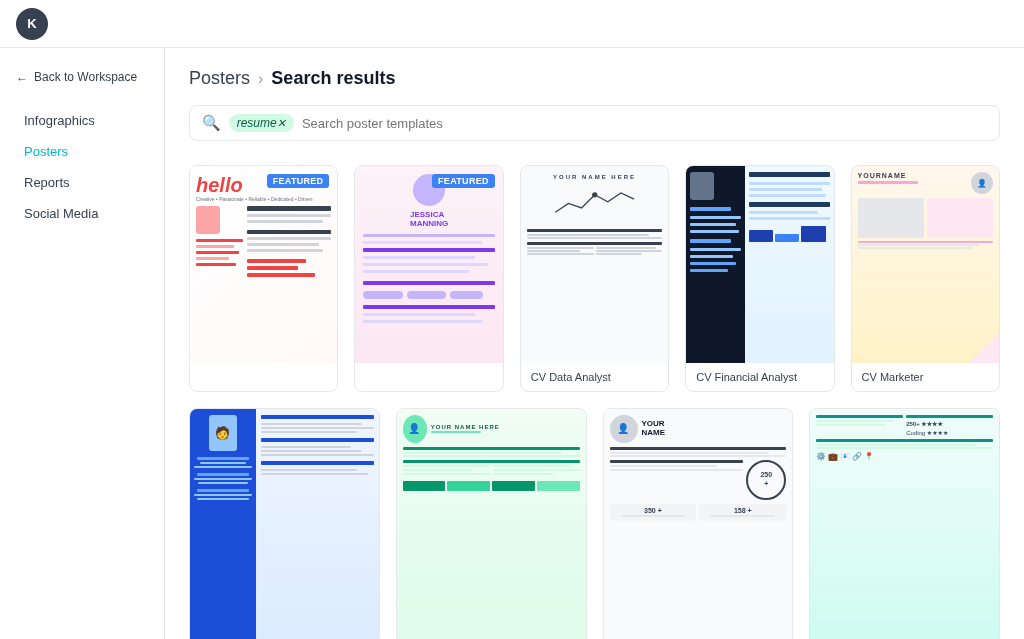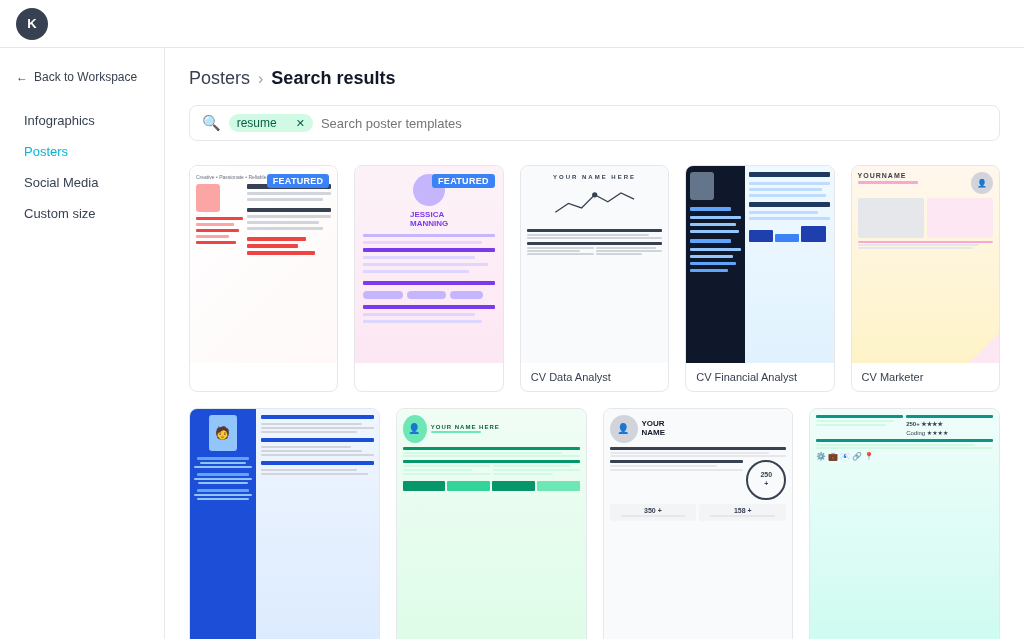--- a/index.html
+++ b/index.html
@@ -120,27 +120,28 @@
       border-radius: 8px;
       padding: 8px 12px;
       margin-bottom: 24px;
       gap: 8px;
       background: #fff;
     }
     .search-icon { color: #9ca3af; font-size: 15px; }
     .search-tag {
       display: flex;
       align-items: center;
-      gap: 19px;
+      gap: 0;
       background: #d1fae5;
       color: #065f46;
       border-radius: 12px;
       padding: 2px 8px;
       font-size: 12px;
       font-weight: 500;
+      font-style: italic;
     }
     .search-tag .close { cursor: pointer; font-size: 11px; color: #065f46; }
     .search-input {
       border: none;
       outline: none;
       font-size: 13px;
       color: #9ca3af;
       flex: 1;
       background: transparent;
     }
@@ -293,24 +294,24 @@
       <span class="arrow">←</span>
       <span>Back to Workspace</span>
     </div>
     <div class="sidebar-item">
       <span>Infographics</span>
     </div>
     <div class="sidebar-item active">
       <span>Posters</span>
     </div>
     <div class="sidebar-item">
+      <span>Reports</span>
+    </div>
+    <div class="sidebar-item">
       <span>Social Media</span>
-    </div>
-    <div class="sidebar-item">
-      <span>Custom size</span>
     </div>
   </aside>
 
   <main class="content">
 
     <div class="breadcrumb">
       <span class="breadcrumb-item">Posters</span>
       <span class="breadcrumb-sep">›</span>
       <span class="breadcrumb-item active">Search results</span>
     </div>
@@ -323,20 +324,21 @@
       </div>
       <input class="search-input" type="text" placeholder="Search poster templates" style="">
     </div>
 
     <div class="template-grid">
 
       <div class="template-card">
         <div class="template-thumbnail thumb-creative-cv-wrapper">
           <div class="featured-badge">FEATURED</div>
           <div class="cv1-inner">
+            <div class="cv1-hello">hello</div>
             <div class="cv1-subtext">Creative • Passionate • Reliable • Dedicated • Driven</div>
             <div class="cv1-content">
               <div class="cv1-left">
                 <div class="cv1-avatar"></div>
                 <div class="cv1-bar" style="background:#ef4444;width:100%;"></div>
                 <div class="cv1-bar" style="background:#fca5a5;width:80%;"></div>
                 <div class="cv1-bar" style="background:#ef4444;width:90%;"></div>
                 <div class="cv1-bar" style="background:#fca5a5;width:70%;"></div>
                 <div class="cv1-bar" style="background:#ef4444;width:85%;"></div>
               </div>

